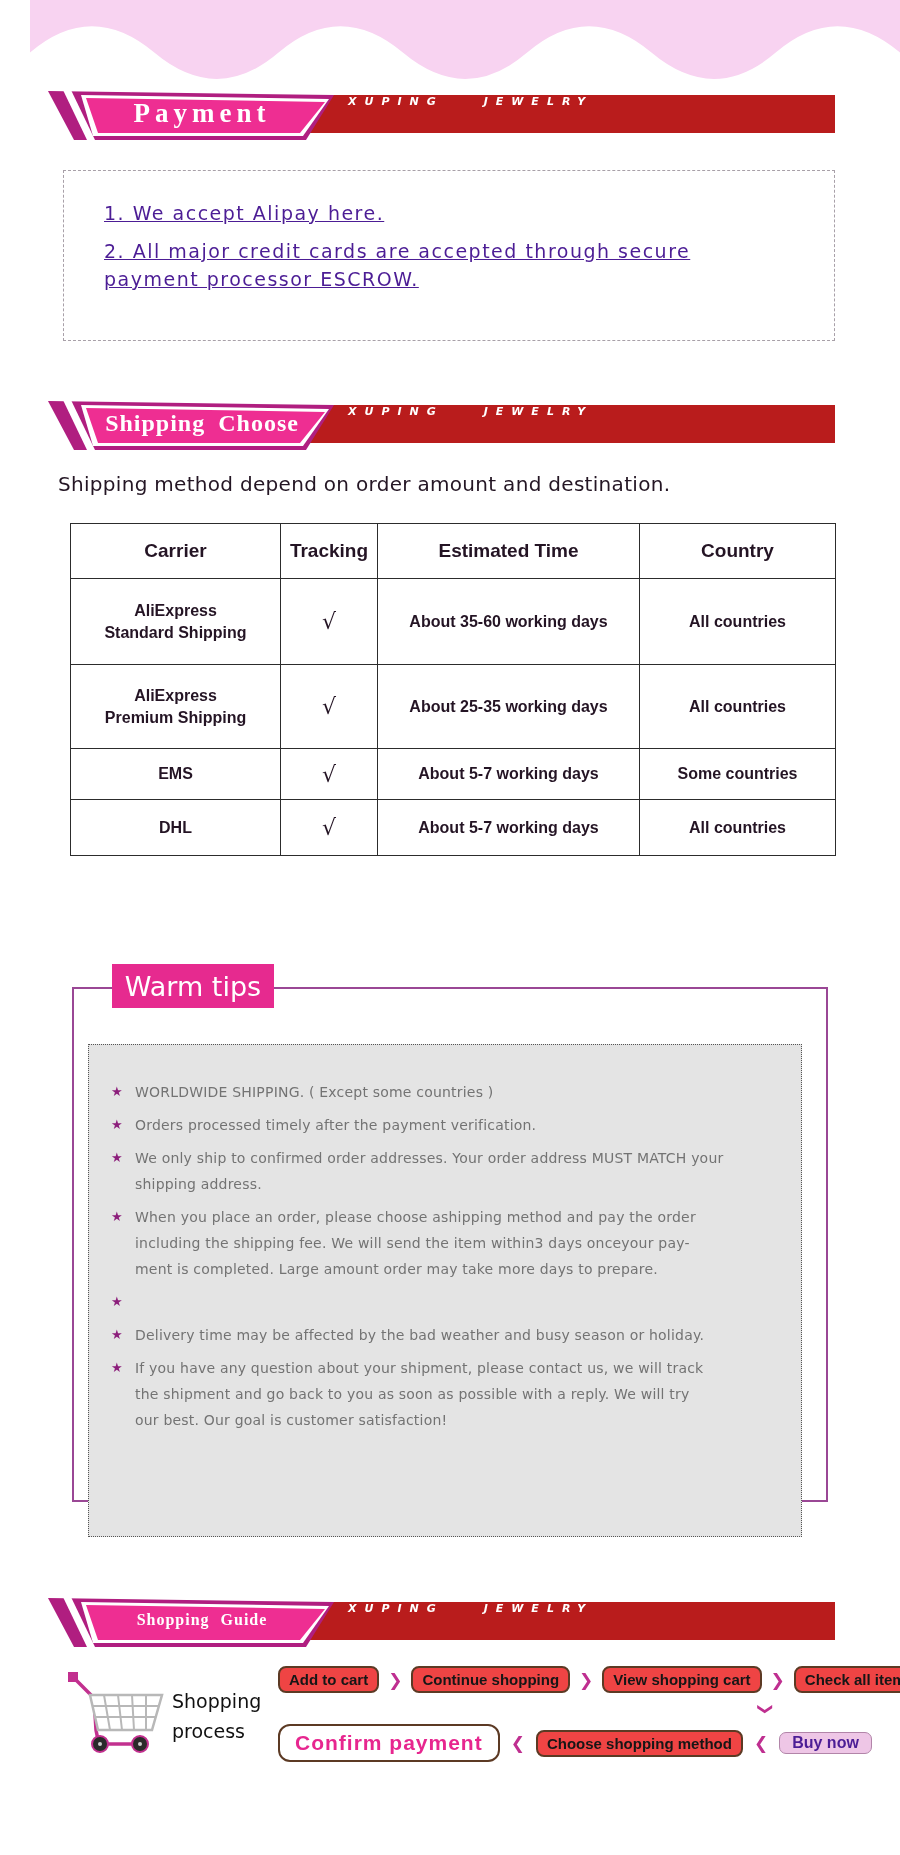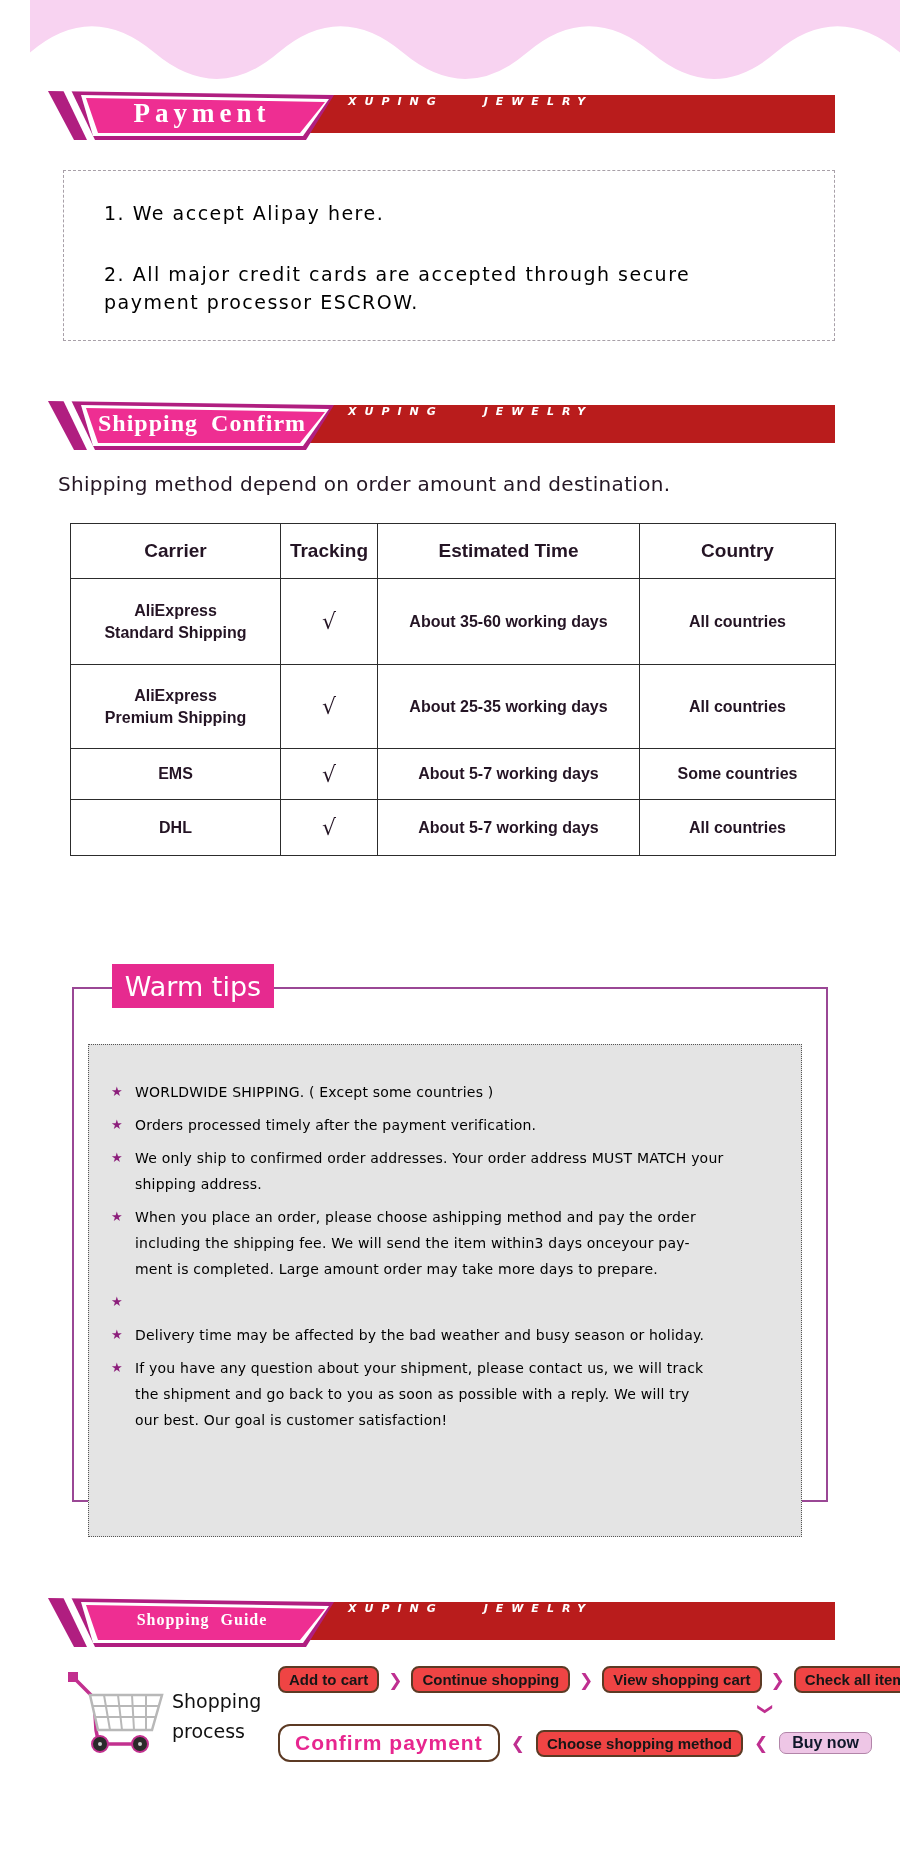--- a/index.html
+++ b/index.html
@@ -22,23 +22,23 @@
   .banner .flag-title{position:absolute;left:52px;right:30px;top:6px;bottom:8px;
         display:flex;align-items:center;justify-content:center;color:#ffffff;
         font-family:"Liberation Serif",serif;font-weight:bold;white-space:nowrap;word-spacing:6px;}
   #banner-payment .flag-title{font-size:27px;letter-spacing:5px;}
   #banner-shipping .flag-title{font-size:24px;letter-spacing:1px;}
   #banner-guide .flag-title{font-size:16px;letter-spacing:1px;}
 
   
   .payment-box{position:absolute;left:63px;top:170px;width:772px;height:171px;
         box-sizing:border-box;border:1px dashed #a8a0a8;padding:28px 38px 0 40px;}
-  .pay-line{font:400 19px "DejaVu Sans",sans-serif;color:#000000;letter-spacing:1.5px;
-        line-height:1.5;white-space:pre-line;}
-  .pay-line.second{margin-top:32px;}
+  .pay-line{font:400 19px "DejaVu Sans",sans-serif;color:#4c1d95;letter-spacing:1.5px;
+        line-height:1.5;white-space:pre-line;text-decoration:underline;}
+  .pay-line.second{margin-top:9px;}
 
   
   .ship-note{position:absolute;left:58px;top:472px;font:400 20px "DejaVu Sans",sans-serif;
         color:#241624;letter-spacing:0.3px;white-space:nowrap;}
   .ship-table{position:absolute;left:70px;top:523px;width:765px;border-collapse:collapse;
         table-layout:fixed;}
   .ship-table th,.ship-table td{border:1px solid #2c2c2c;text-align:center;vertical-align:middle;
         color:#241424;white-space:pre-line;padding:0;}
   .ship-table th{font:bold 19px "Liberation Sans",sans-serif;height:54px;}
   .ship-table td{font:bold 16px "Liberation Sans",sans-serif;line-height:1.35;}
@@ -49,38 +49,38 @@
   
   .wt-frame{position:absolute;left:72px;top:987px;width:756px;height:515px;
         border:2px solid #9a4795;box-sizing:border-box;background:transparent;}
   .wt-label{position:absolute;left:112px;top:964px;width:162px;height:44px;background:#e62a8f;
         color:#fff;display:flex;align-items:center;justify-content:center;
         font:400 27px "DejaVu Sans",sans-serif;}
   .wt-box{position:absolute;left:88px;top:1044px;width:714px;height:493px;background:#e4e4e4;
         border:1px dotted #555;box-sizing:border-box;padding:34px 14px 0 22px;}
   .tip{display:flex;margin-bottom:7px;}
   .tip .star{flex:none;width:24px;color:#8c1e7b;font-size:13px;line-height:26px;}
-  .tip .tip-text{font:400 14px "DejaVu Sans",sans-serif;color:#000000;line-height:26px;
+  .tip .tip-text{font:400 14px "DejaVu Sans",sans-serif;color:#737373;line-height:26px;
         letter-spacing:0.2px;white-space:pre-line;}
 
   
   .cart{position:absolute;left:60px;top:1668px;width:110px;height:90px;}
   .process-label{position:absolute;left:172px;top:1686px;font:400 19px "DejaVu Sans",sans-serif;
         color:#111;line-height:30px;white-space:pre-line;}
   .flow{position:absolute;display:flex;align-items:center;}
   .flow1{left:278px;top:1666px;gap:9px;}
   .flow2{left:278px;top:1724px;gap:11px;}
   .btn{box-sizing:border-box;border:2px solid #5c3a24;border-radius:8px;background:#ef4444;
         padding:3px 9px;font:bold 15px "Liberation Sans",sans-serif;color:#161616;
         white-space:nowrap;cursor:pointer;}
   .btn-confirm{border:2px solid #5c3a24;border-radius:12px;background:#fff;padding:5px 15px;
         font:bold 21px "Liberation Sans",sans-serif;color:#e7268f;letter-spacing:1px;
         white-space:nowrap;cursor:pointer;}
   .btn-buy{background:#eec6e6;border:1px solid #b285a9;border-radius:7px;padding:1px 12px;
-        font:bold 16px "Liberation Sans",sans-serif;color:#0f172a;white-space:nowrap;cursor:pointer;}
+        font:bold 16px "Liberation Sans",sans-serif;color:#4c1d95;white-space:nowrap;cursor:pointer;}
   .chev{color:#bf2f90;font-weight:bold;font-size:17px;font-family:"DejaVu Sans",sans-serif;}
   .chev-down{position:absolute;left:760px;top:1700px;color:#bf2f90;font-weight:bold;
         font-size:15px;font-family:"DejaVu Sans",sans-serif;transform:rotate(90deg);}
 </style>
 </head>
 <body>
 
 <div class="page">
 
   <div class="wave-strip"></div>
@@ -115,21 +115,21 @@
     <div class="bar">
       <span class="tagline">XUPING JEWELRY</span>
     </div>
     <div class="flag">
       <svg viewBox="0 0 292 52">
         <path d="M3,3 L289,7 L261,52 L29,52 Z" fill="#b01e80"></path>
         <path d="M36,7 L284,11 L258,48 L48,48 Z" fill="#ffffff"></path>
         <path d="M41,10 L280,14 L255,45 L53,45 Z" fill="#ee2e92"></path>
         <path d="M18,2 L26,2 L50,52 L42,52 Z" fill="#ffffff"></path>
       </svg>
-      <div class="flag-title">Shipping Confirm</div>
+      <div class="flag-title">Shipping Choose</div>
     </div>
   </div>
 
   <div class="ship-note">Shipping method depend on order amount and destination.</div>
 
   <table class="ship-table">
     <colgroup>
       <col style="width:210px">
         <col style="width:97px">
         <col style="width:262px">

